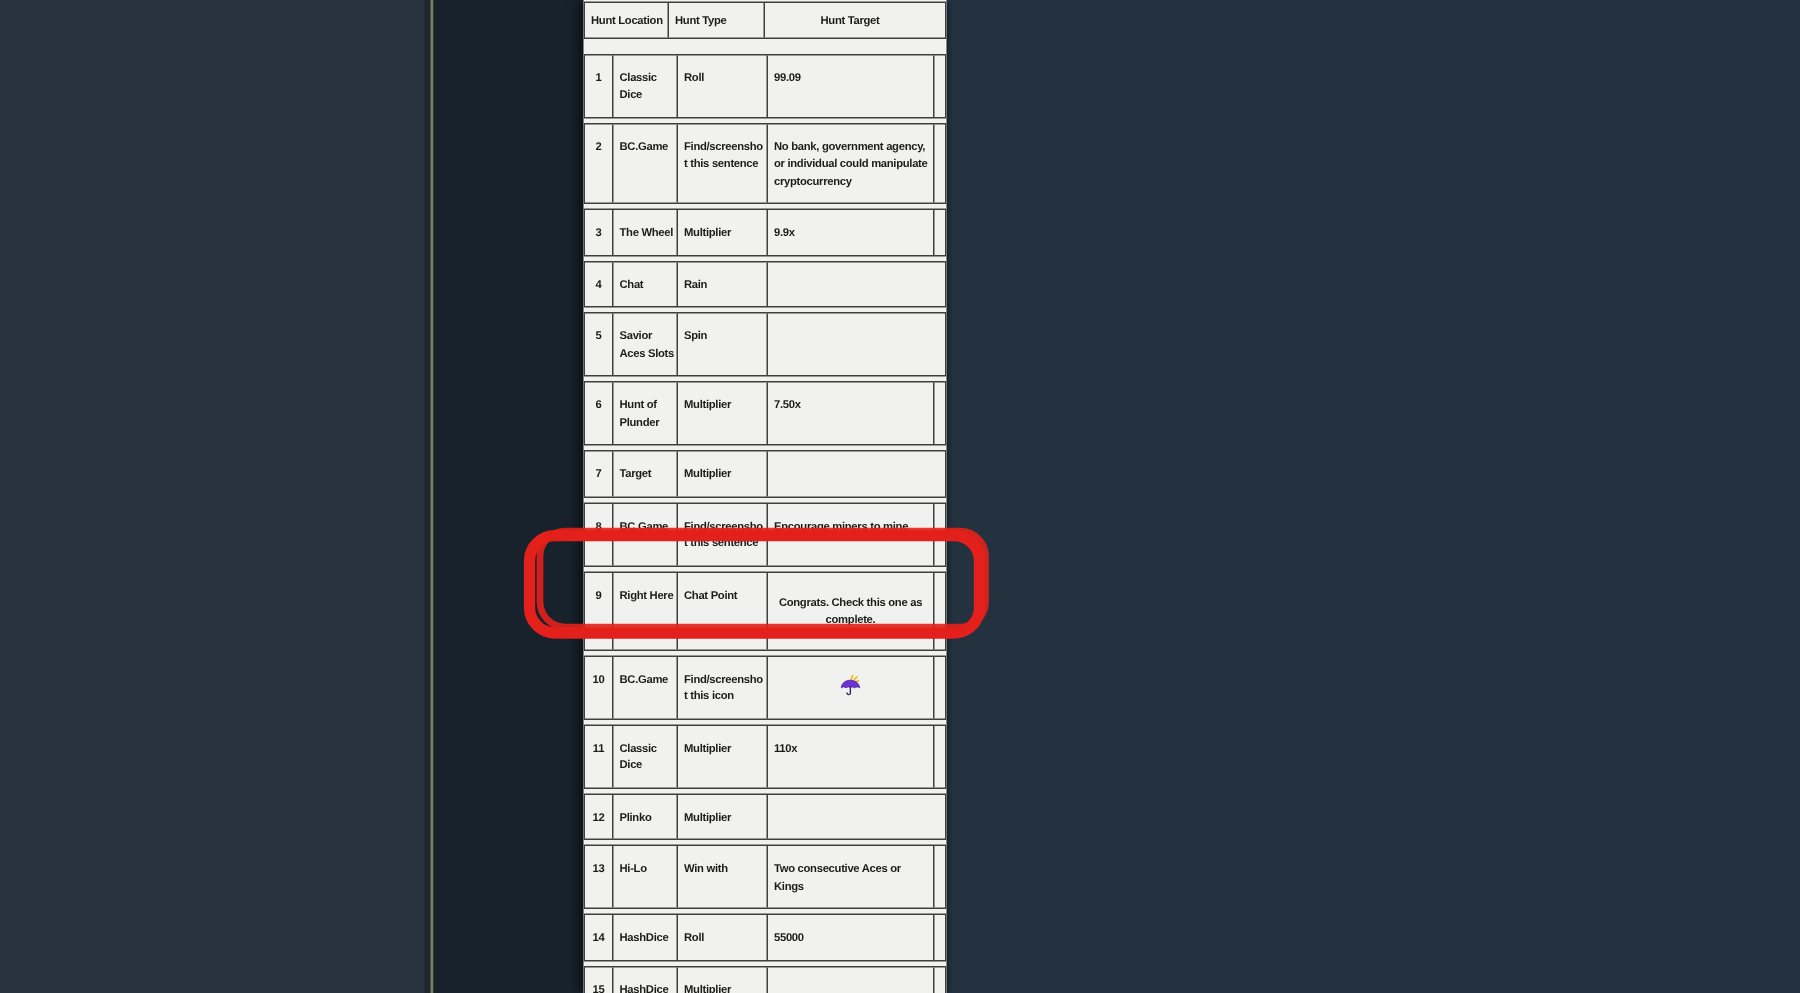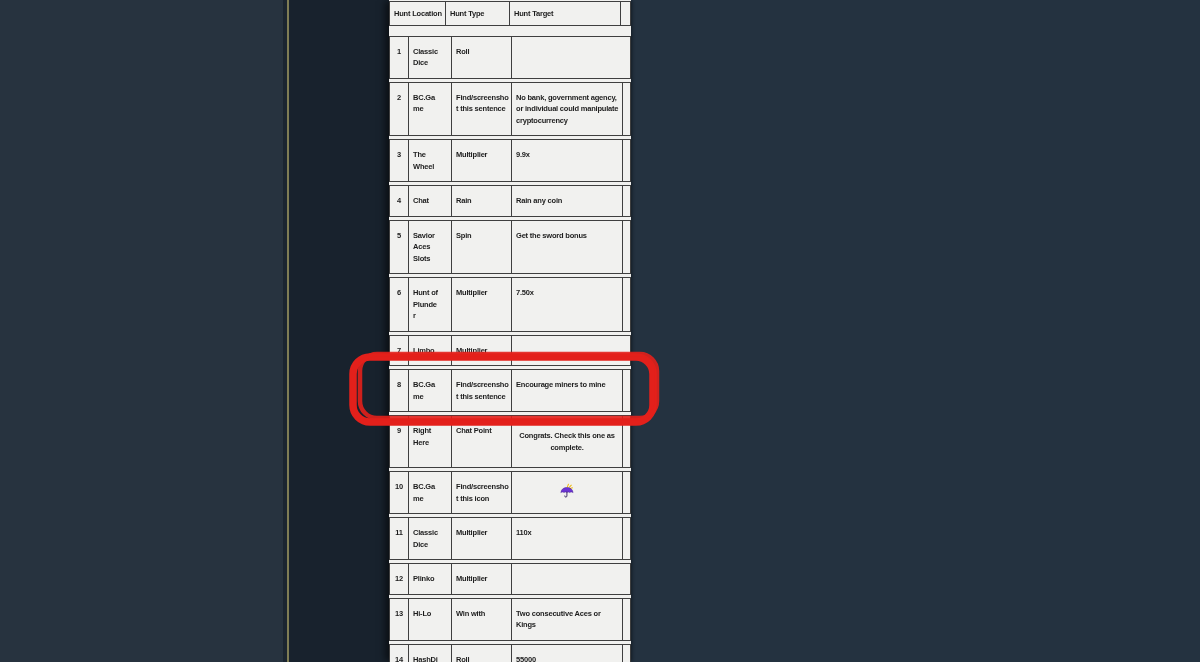--- a/index.html
+++ b/index.html
@@ -37,27 +37,27 @@
     padding: 9px 2px 9px 4px;
     font-size: 7.5px;
     line-height: 11.5px;
     font-weight: bold;
     letter-spacing: -0.2px;
     color: #1c1c1c;
     word-wrap: break-word;
   }
   .hdr .cell { padding: 6px 2px 5px 4px; }
   .c-num    { width: 19px; text-align: center; padding-left: 1px; padding-right: 1px; flex: none; }
-  .c-loc    { width: 43px; padding-right: 12px; flex: none; }
+  .c-loc    { width: 43px; padding-right: 1px; flex: none; }
   .c-type   { width: 60px; flex: none; }
   .c-target { width: 111px; padding-right: 3px; flex: none; }
   .c-pad    { flex: 1 1 auto; border-right: none; }
   .h-loc    { width: 56px; flex: none; }
   .h-type   { width: 64px; flex: none; }
-  .h-target { width: 111px; flex: none; }
+  .h-target { width: 111px; flex: none; margin-left: 33px; }
   .c-target.center { text-align: center; padding: 14px 3px; }
   .c-target .icon { display: none; }
   .c-target.has-icon { text-align: center; padding: 11px 3px 9px; }
   .c-target.has-icon .icon { display: inline-block; }
 
   
   .annotation { position: absolute; left: 346px; top: 349px; z-index: 5; }
 </style>
 </head>
 <body style="background: rgb(36, 50, 64);">
@@ -72,20 +72,23 @@
     <div class="cell h-loc">Hunt Location</div>
     <div class="cell h-type">Hunt Type</div>
     <div class="cell h-target">Hunt Target</div>
     <div class="cell c-pad"></div>
   </div>
   <div class="rows" id="rows">
   <div class="row">
     <div class="cell c-num">1</div>
     <div class="cell c-loc">Classic Dice</div>
     <div class="cell c-type">Roll</div>
+    <div class="cell c-target">
+      <span class="t">99.09</span>
+    </div>
     <div class="cell c-pad"></div>
   </div>
 
   <div class="row">
     <div class="cell c-num">2</div>
     <div class="cell c-loc">BC.Game</div>
     <div class="cell c-type">Find/screenshot this sentence</div>
     <div class="cell c-target">
       <span class="t">No bank, government agency, or individual could manipulate cryptocurrency</span>
     </div>
@@ -99,49 +102,43 @@
     <div class="cell c-target">
       <span class="t">9.9x</span>
     </div>
     <div class="cell c-pad"></div>
   </div>
 
   <div class="row">
     <div class="cell c-num">4</div>
     <div class="cell c-loc">Chat</div>
     <div class="cell c-type">Rain</div>
-    <div class="cell c-target">
-      <span class="t">Rain any coin</span>
-    </div>
     <div class="cell c-pad"></div>
   </div>
 
   <div class="row">
     <div class="cell c-num">5</div>
     <div class="cell c-loc">Savior Aces Slots</div>
     <div class="cell c-type">Spin</div>
-    <div class="cell c-target">
-      <span class="t">Get the sword bonus</span>
-    </div>
     <div class="cell c-pad"></div>
   </div>
 
   <div class="row">
     <div class="cell c-num">6</div>
     <div class="cell c-loc">Hunt of Plunder</div>
     <div class="cell c-type">Multiplier</div>
     <div class="cell c-target">
       <span class="t">7.50x</span>
     </div>
     <div class="cell c-pad"></div>
   </div>
 
   <div class="row">
     <div class="cell c-num">7</div>
-    <div class="cell c-loc">Limbo</div>
+    <div class="cell c-loc">Target</div>
     <div class="cell c-type">Multiplier</div>
     <div class="cell c-pad"></div>
   </div>
 
   <div class="row">
     <div class="cell c-num">8</div>
     <div class="cell c-loc">BC.Game</div>
     <div class="cell c-type">Find/screenshot this sentence</div>
     <div class="cell c-target">
       <span class="t">Encourage miners to mine</span>

